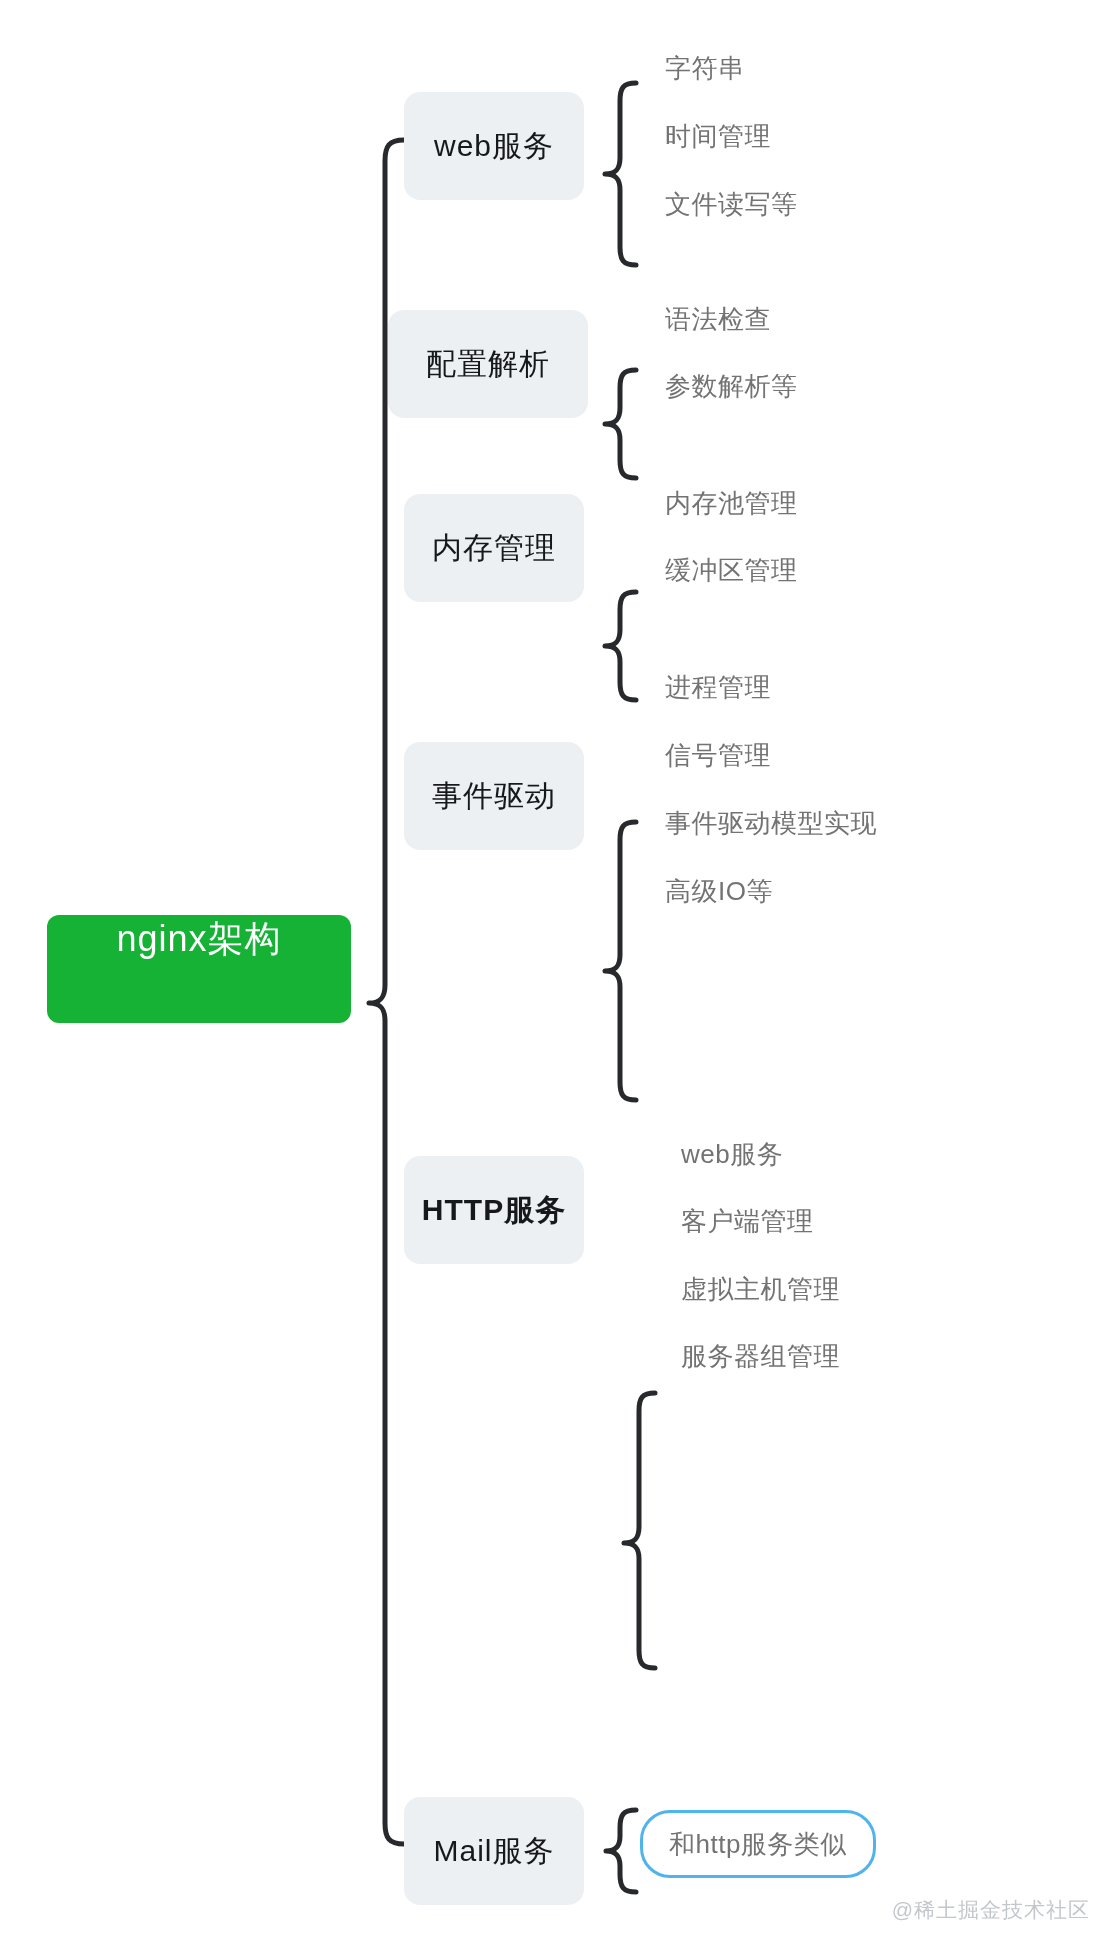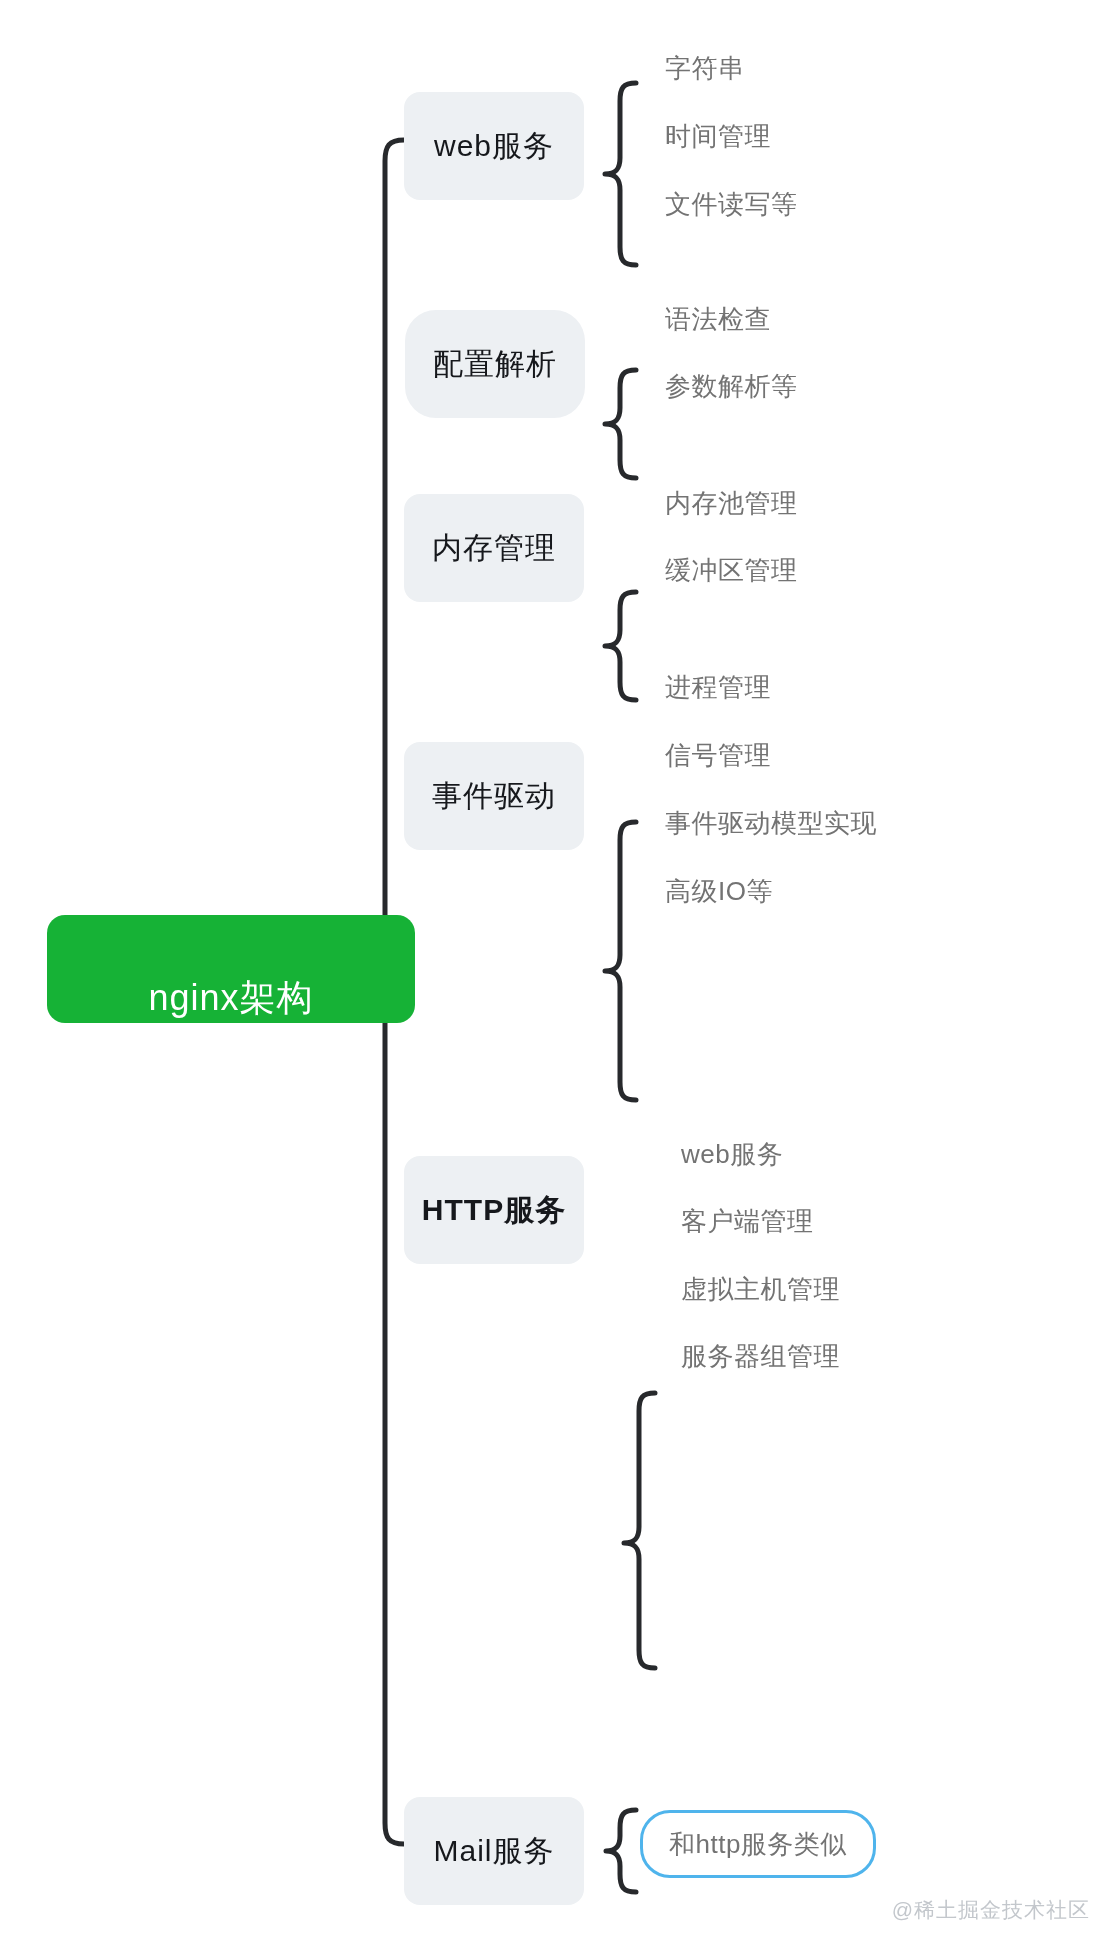--- a/index.html
+++ b/index.html
@@ -12,25 +12,25 @@
     width:1118px;
     height:1944px;
     background:#ffffff;
     overflow:hidden;
   }
   
   .root-node{
     position:absolute;
     left:47px;
     top:915px;
-    width:368px;
+    width:304px;
     height:108px;
-    border-radius:18px;
+    border-radius:12px;
     display:flex;
-    align-items:flex-end;
+    align-items:flex-start;
     justify-content:center;
     color:#ffffff;
     font-size:36px;
     letter-spacing:1px;
     box-sizing:border-box;
   }
   
   .branch-node{
     position:absolute;
     height:108px;
@@ -154,21 +154,21 @@
   <div class="leaf-label" style="left:665px; top:55px;">
     <span>字符串</span>
   </div>
   <div class="leaf-label" style="left:665px; top:123px;">
     <span>时间管理</span>
   </div>
   <div class="leaf-label" style="left:665px; top:191px;">
     <span>文件读写等</span>
   </div>
 
-  <div class="branch-node" style="left:405px; top:310px; width:180px;border-radius:31px;">
+  <div class="branch-node" style="left:388px; top:310px; width:200px;">
     <span>配置解析</span>
   </div>
   <div class="leaf-label" style="left:665px; top:306px;">
     <span>语法检查</span>
   </div>
   <div class="leaf-label" style="left:665px; top:373px;">
     <span>参数解析等</span>
   </div>
 
   <div class="branch-node" style="left:404px; top:494px; width:180px;">

